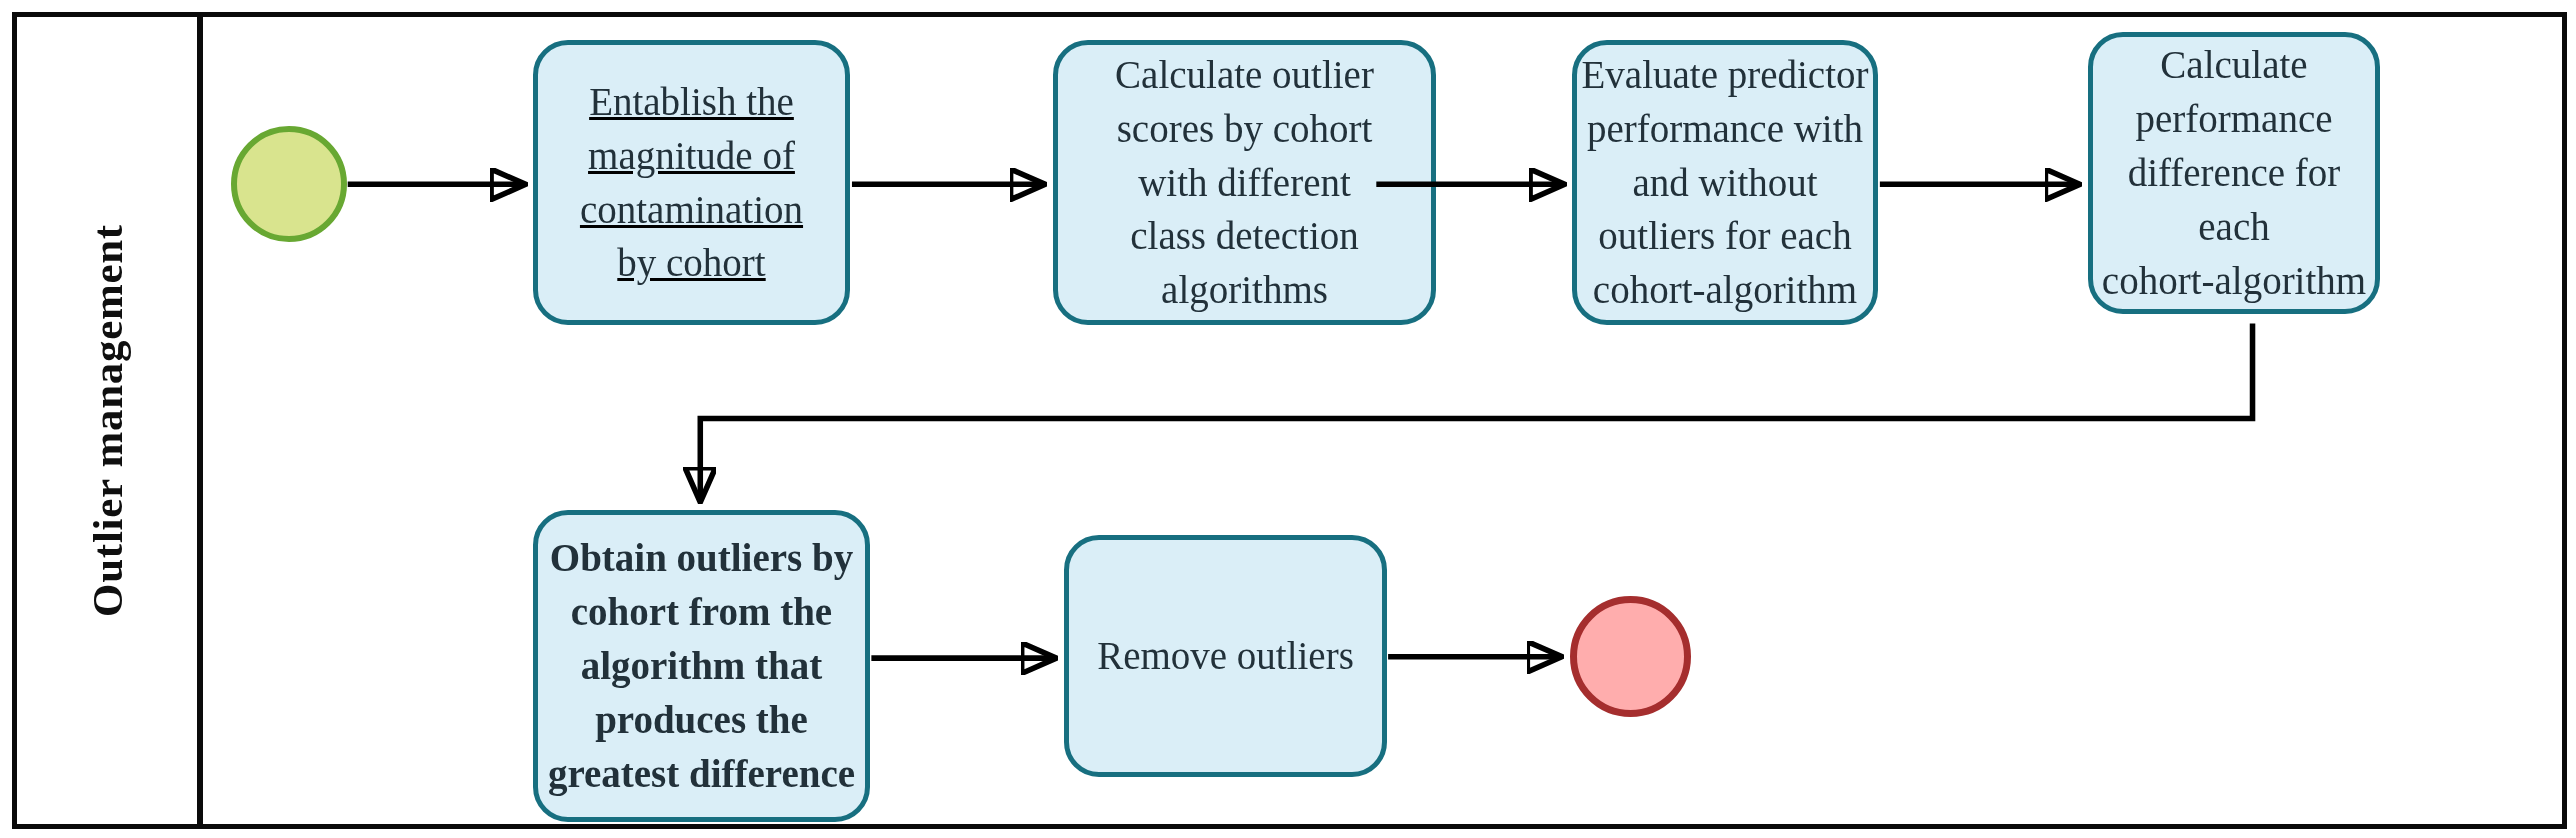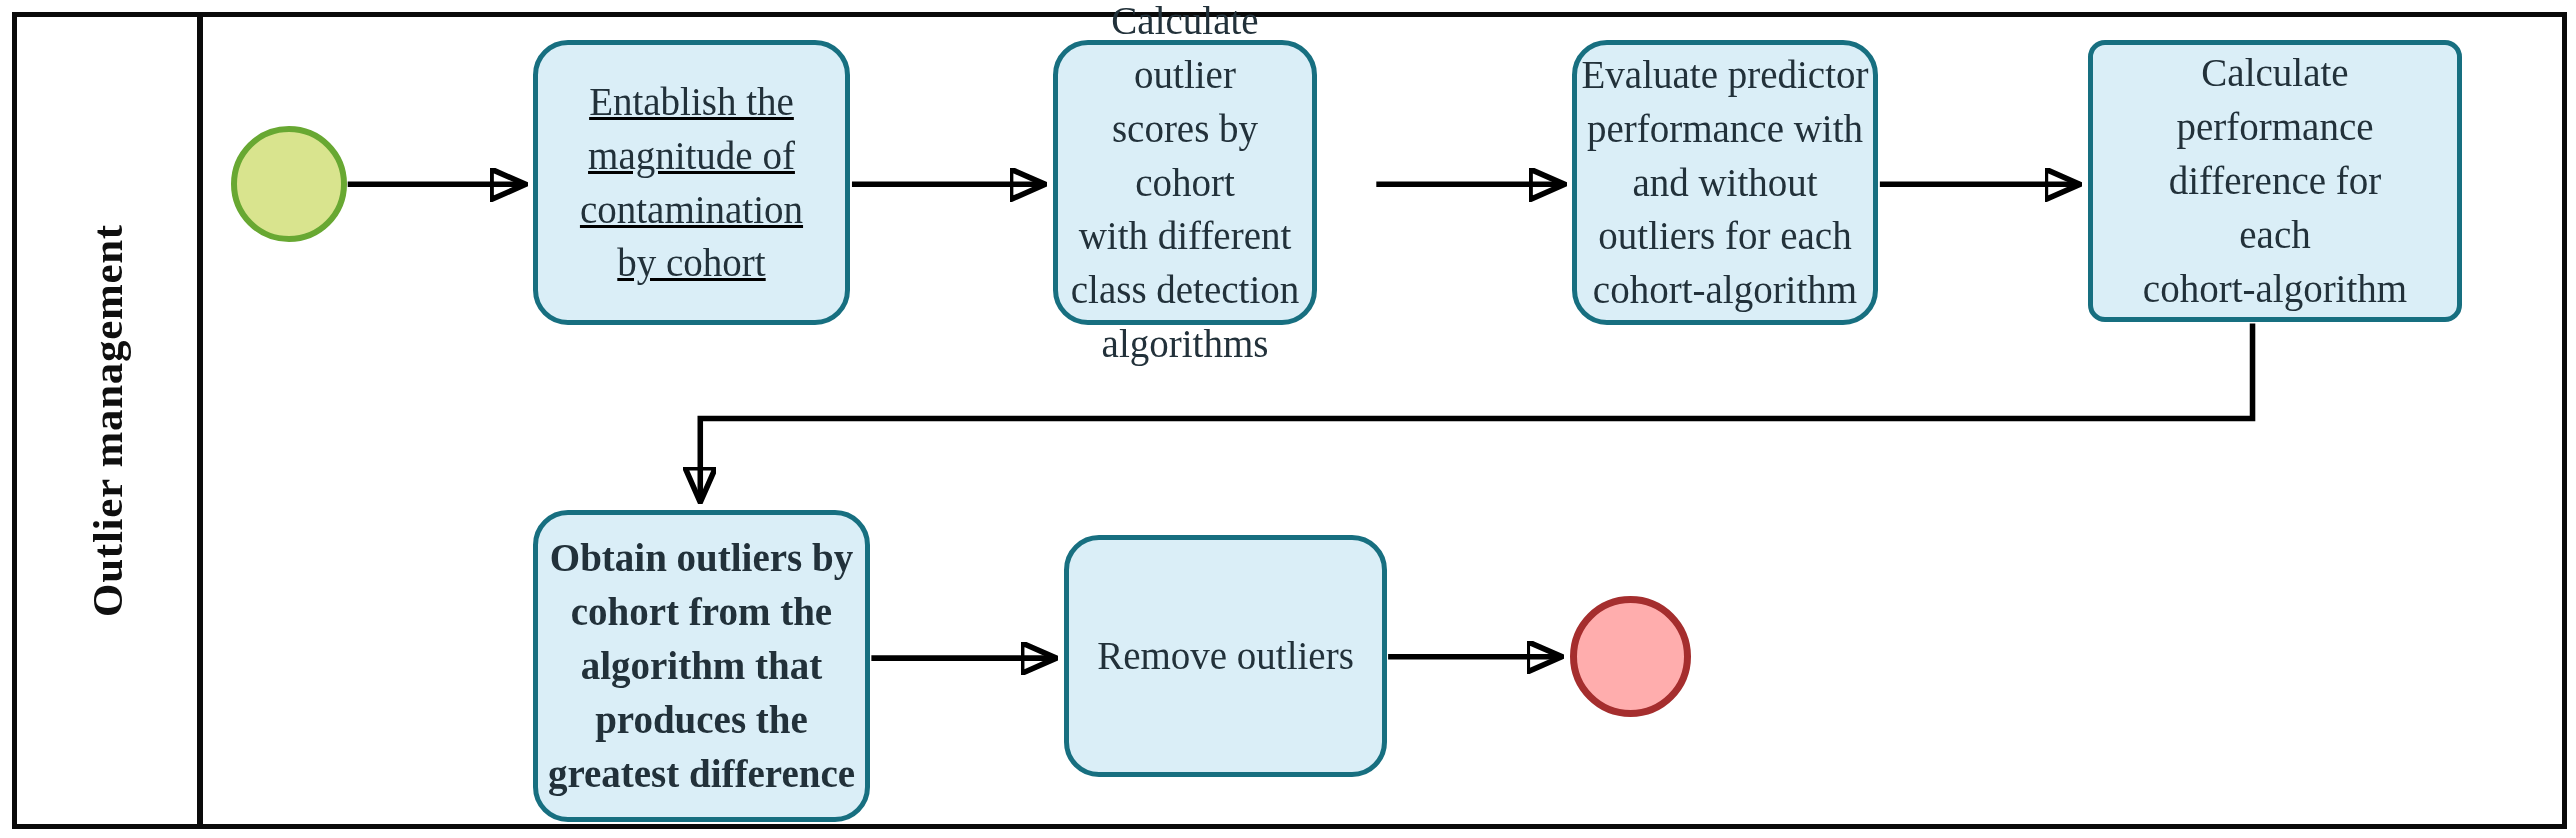--- a/index.html
+++ b/index.html
@@ -51,23 +51,23 @@
     text-align: center;
   }
   .task-label {
     white-space: pre-line;
     font-size: 39px;
     line-height: 1.38;
     color: #22313a;
     padding: 0 4.2px;
   }
   #task-1 { left: 533px;  top: 40px;  width: 317px; height: 285px; text-decoration: underline; }
-  #task-2 { left: 1053px; top: 40px;  width: 264px; height: 285px; }
+  #task-2 { left: 1053px; top: 40px;  width: 383px; height: 285px; }
   #task-3 { left: 1572px; top: 40px;  width: 306px; height: 285px; }
-  #task-4 { left: 2088px; top: 40px;  width: 374px; height: 282px; border-radius: 17px; }
+  #task-4 { left: 2088px; top: 32px;  width: 292px; height: 282px; }
   #task-5 { left: 533px;  top: 510px; width: 337px; height: 312px; font-weight: bold; }
   #task-6 { left: 1064px; top: 535px; width: 323px; height: 242px; }
   
   .event { position: absolute; border-radius: 50%; box-sizing: border-box; }
   .event-start {
     left: 231px; top: 126px; width: 116px; height: 116px;
     background: #d9e48e; border: 6.2px solid #68a832;
   }
   .event-end {
     left: 1570px; top: 596px; width: 121px; height: 121px;

